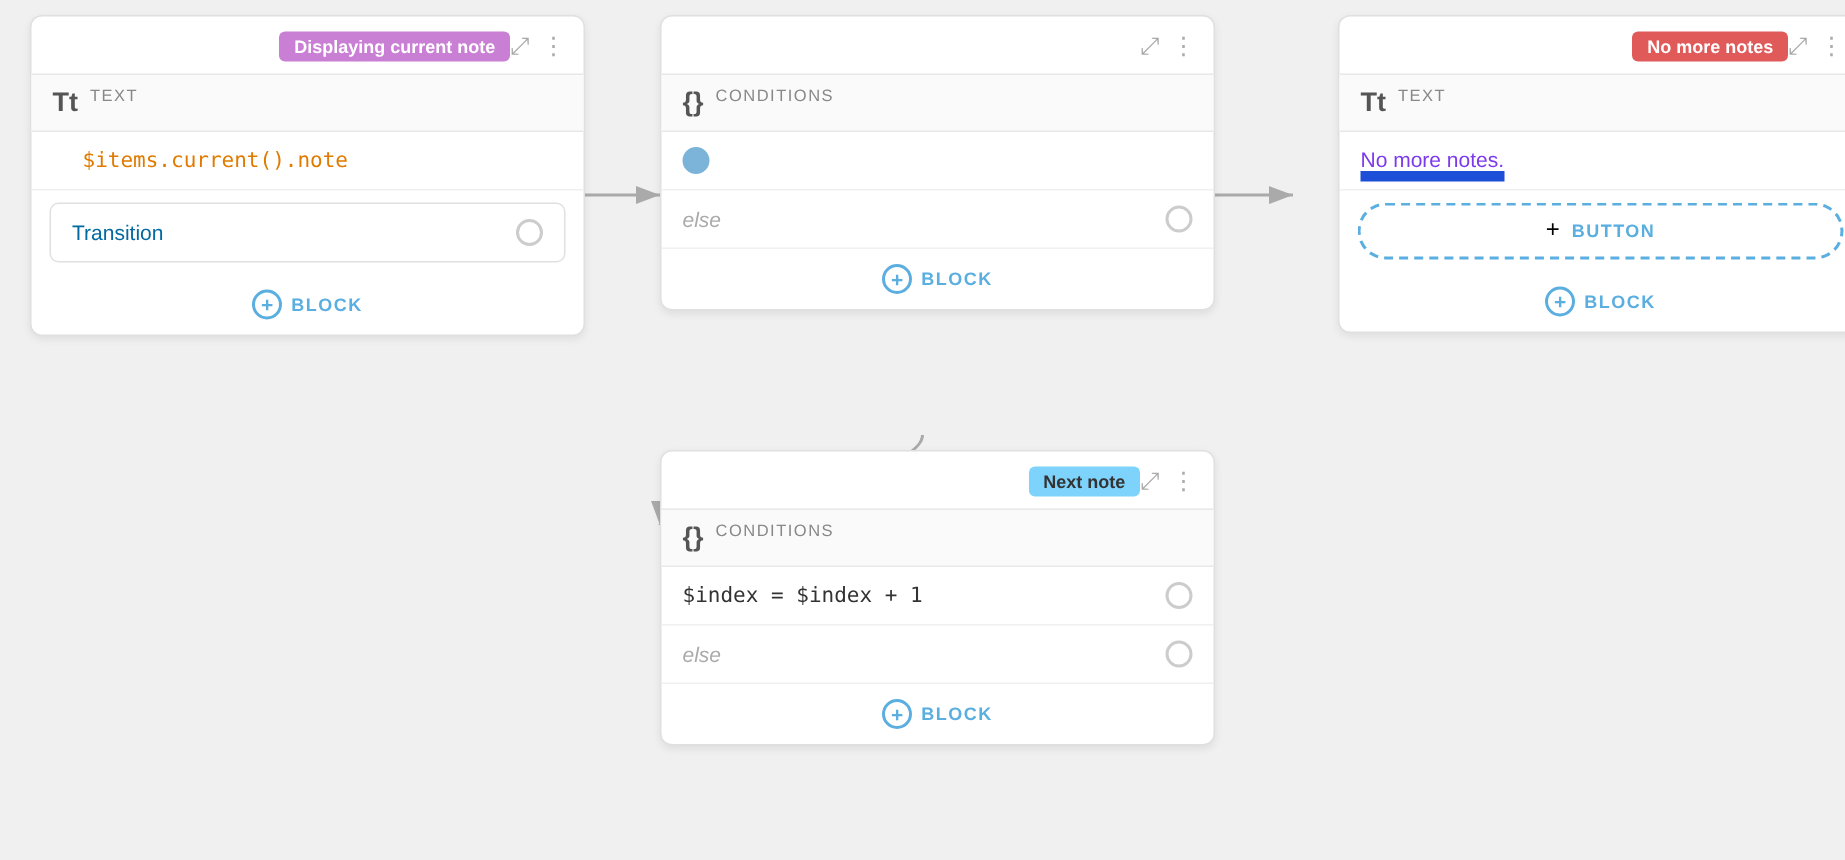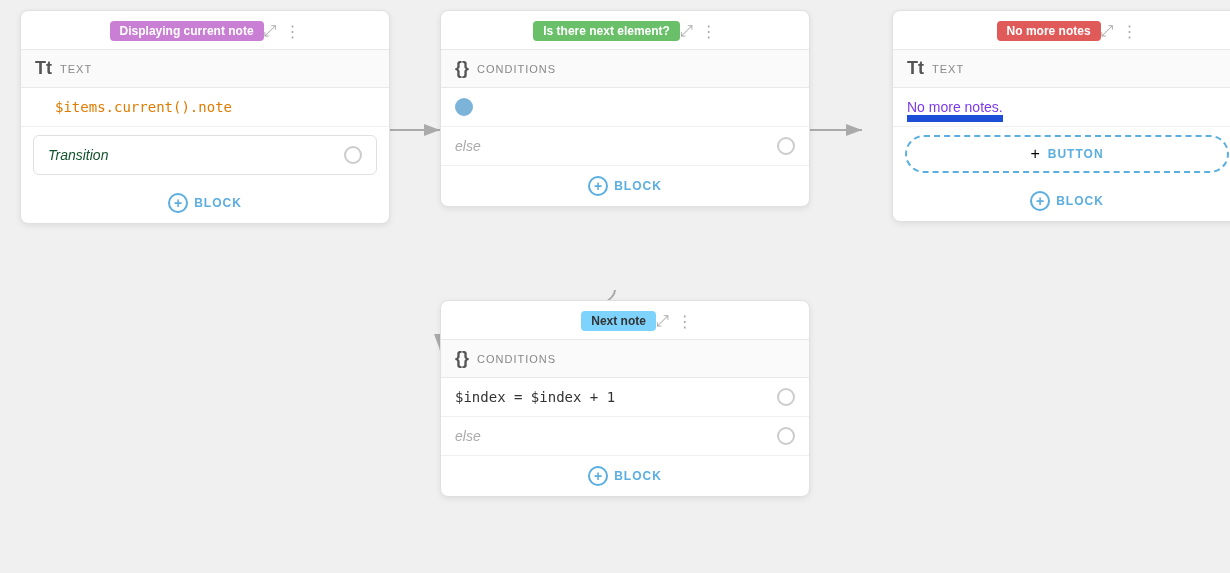--- a/index.html
+++ b/index.html
@@ -19,21 +19,21 @@
     .card {
       position: absolute;
       background: #fff;
       border: 1px solid #e0e0e0;
       border-radius: 8px;
       box-shadow: 0 2px 6px rgba(0,0,0,0.08);
     }
     .card-header {
       display: flex;
       align-items: center;
-      justify-content: center;
+      justify-content: flex-end;
       padding: 10px 12px 8px;
     }
     .badge {
       display: inline-block;
       padding: 3px 10px;
       border-radius: 4px;
       font-size: 12px;
       font-weight: 600;
       color: #fff;
     }
@@ -46,21 +46,20 @@
       gap: 8px;
       align-items: center;
     }
     .card-icons span {
       cursor: pointer;
       color: #aaa;
       font-size: 16px;
     }
     .section-header {
       display: flex;
-      align-items: center;
       gap: 8px;
       padding: 8px 14px;
       border-top: 1px solid #e8e8e8;
       border-bottom: 1px solid #e8e8e8;
       background: #fafafa;
     }
     .section-header .curly {
       font-size: 18px;
       font-weight: bold;
       color: #555;
@@ -89,22 +88,21 @@
     .transition-block {
       margin: 8px 12px;
       border: 1px solid #e0e0e0;
       border-radius: 6px;
       padding: 10px 14px;
       display: flex;
       align-items: center;
       justify-content: space-between;
     }
     .transition-text {
-      font-style: italic;
-      color: #14532d;
+      color: #0369a1;
       font-size: 14px;
     }
     .radio-circle {
       width: 18px;
       height: 18px;
       border-radius: 50%;
       border: 2px solid #ccc;
       display: inline-block;
     }
     .radio-circle.filled {
@@ -228,21 +226,20 @@
       <span class="radio-circle"></span>
     </div>
     <div class="add-block-row">
       <span class="plus-circle">+</span>
       <span class="add-block-label">BLOCK</span>
     </div>
   </div>
 
   <div class="card" style="left:440px; top:10px; width:370px;">
     <div class="card-header">
-      <span class="badge badge-green">Is there next element?</span>
       <div class="card-icons">
         <span>⤢</span>
         <span>⋮</span>
       </div>
     </div>
     <div class="section-header">
       <span class="curly">{}</span>
       <span class="section-label">CONDITIONS</span>
     </div>
     <div class="condition-row">

